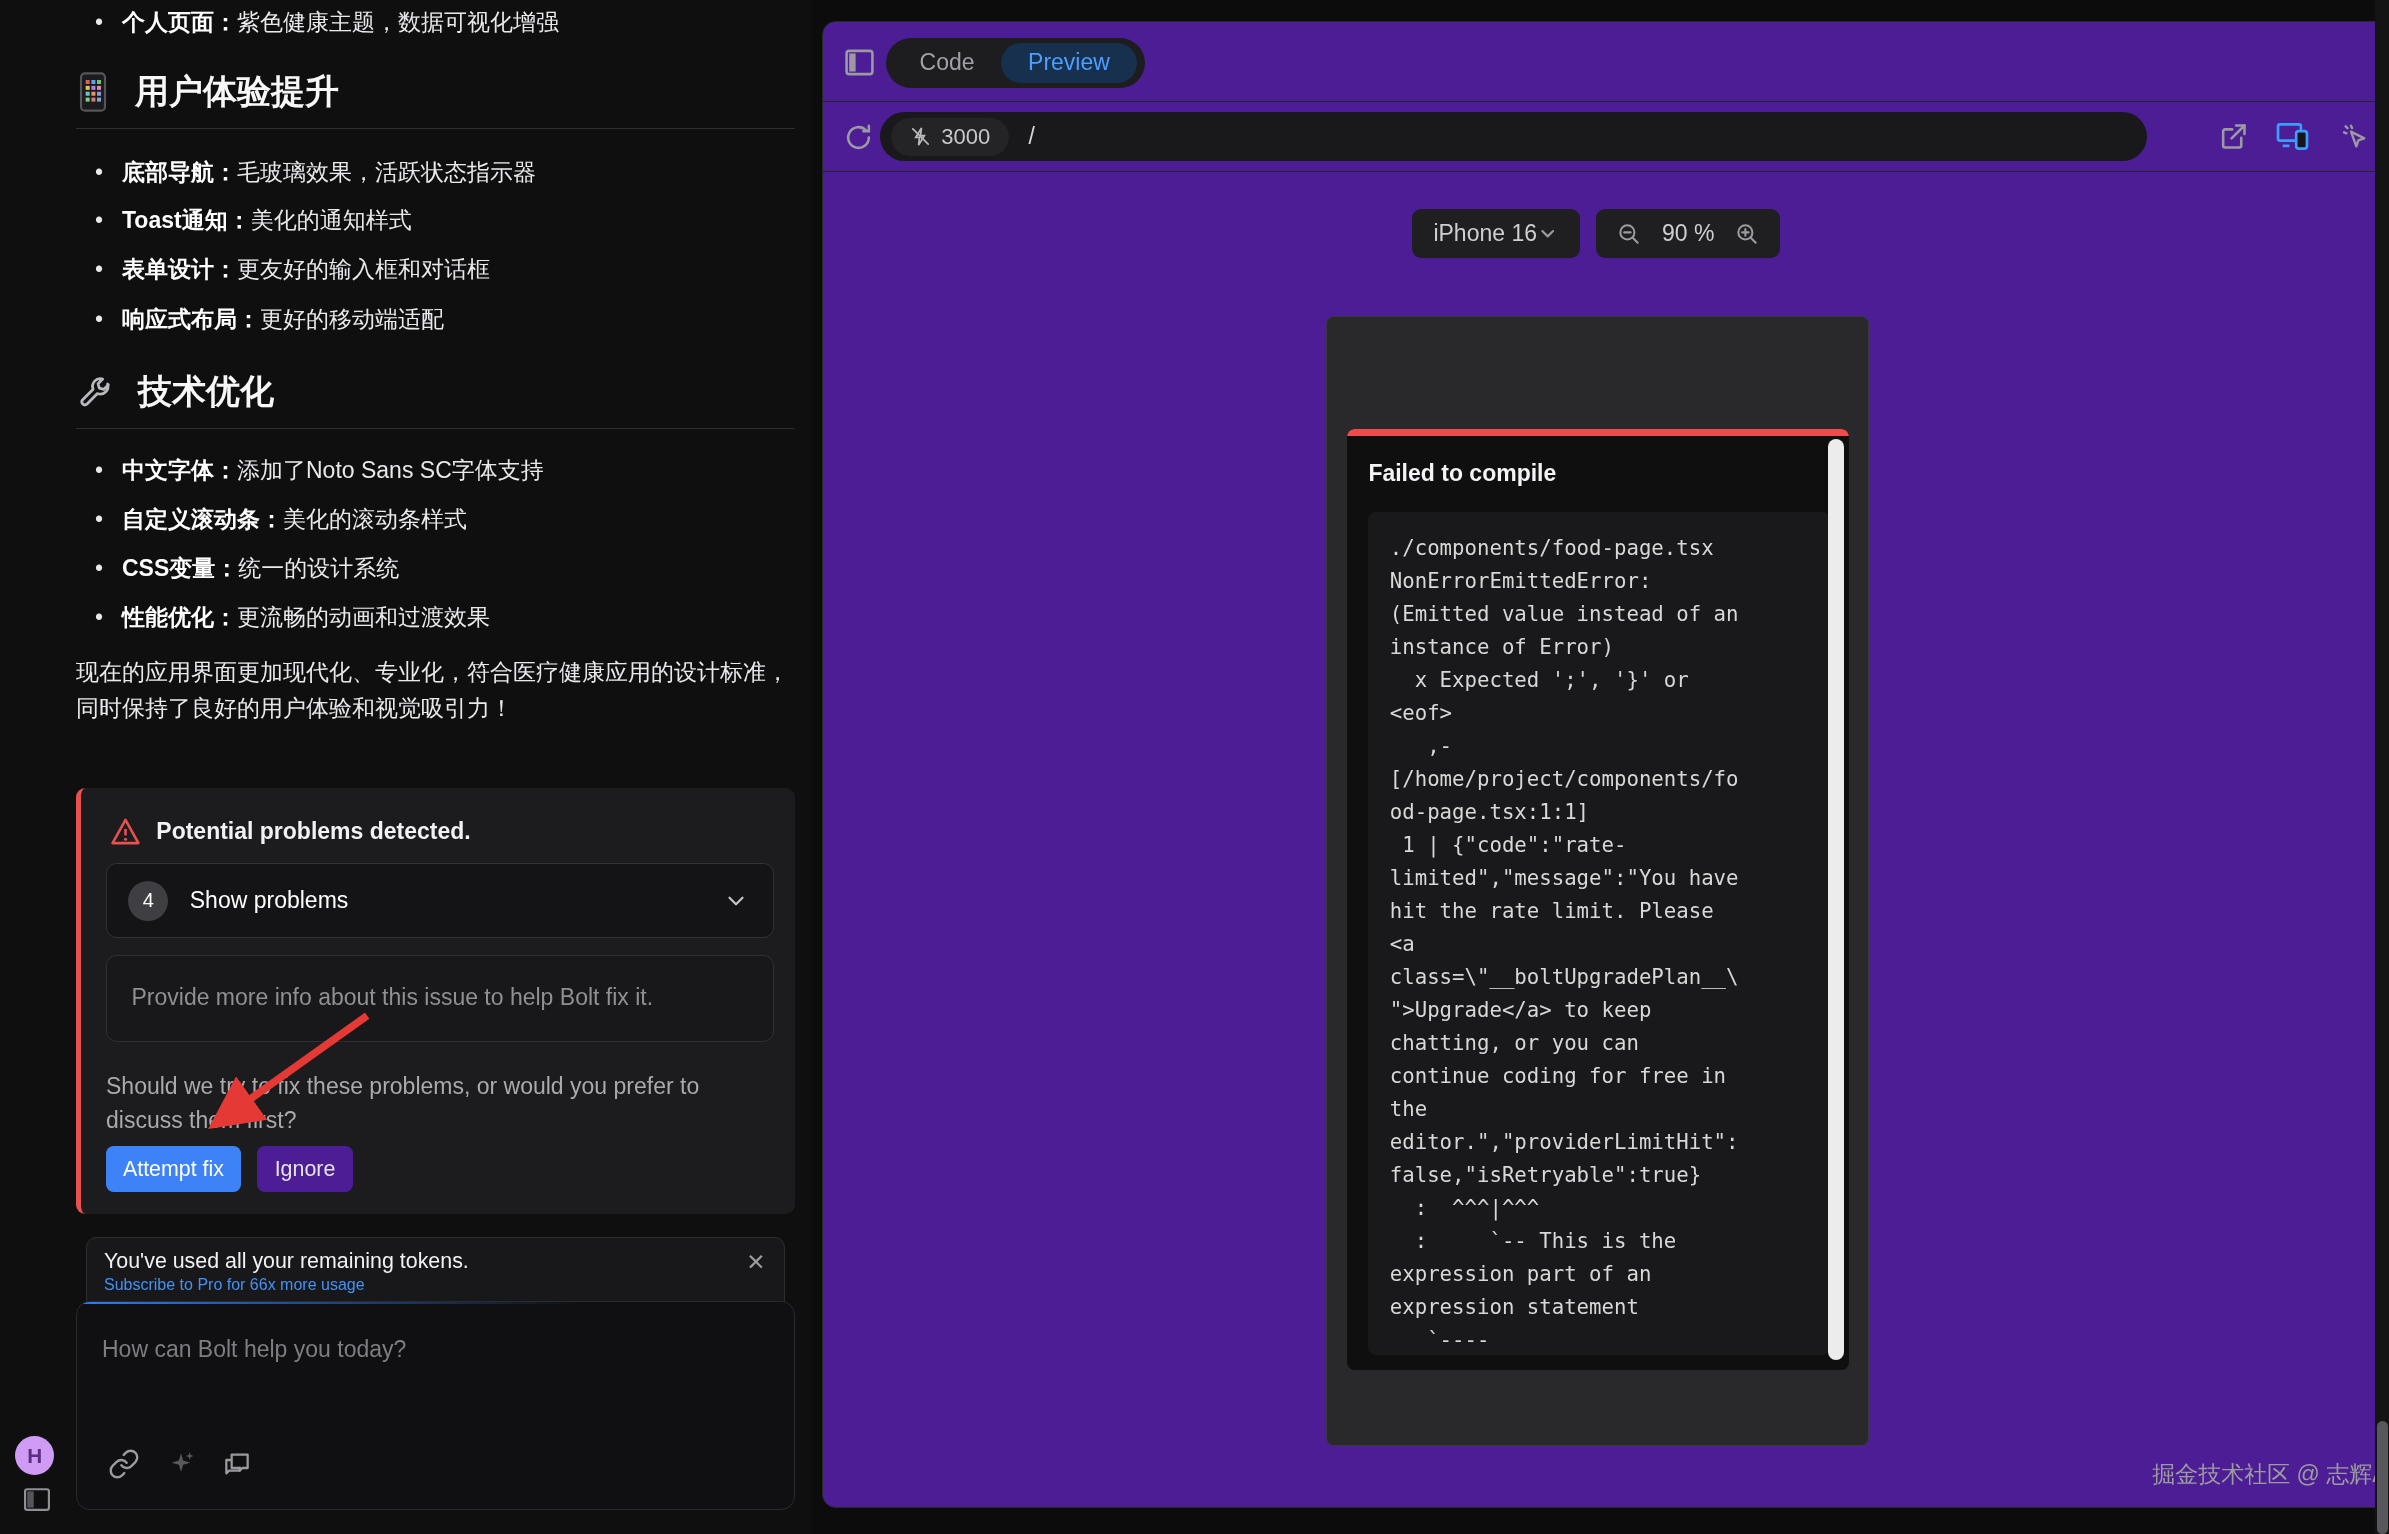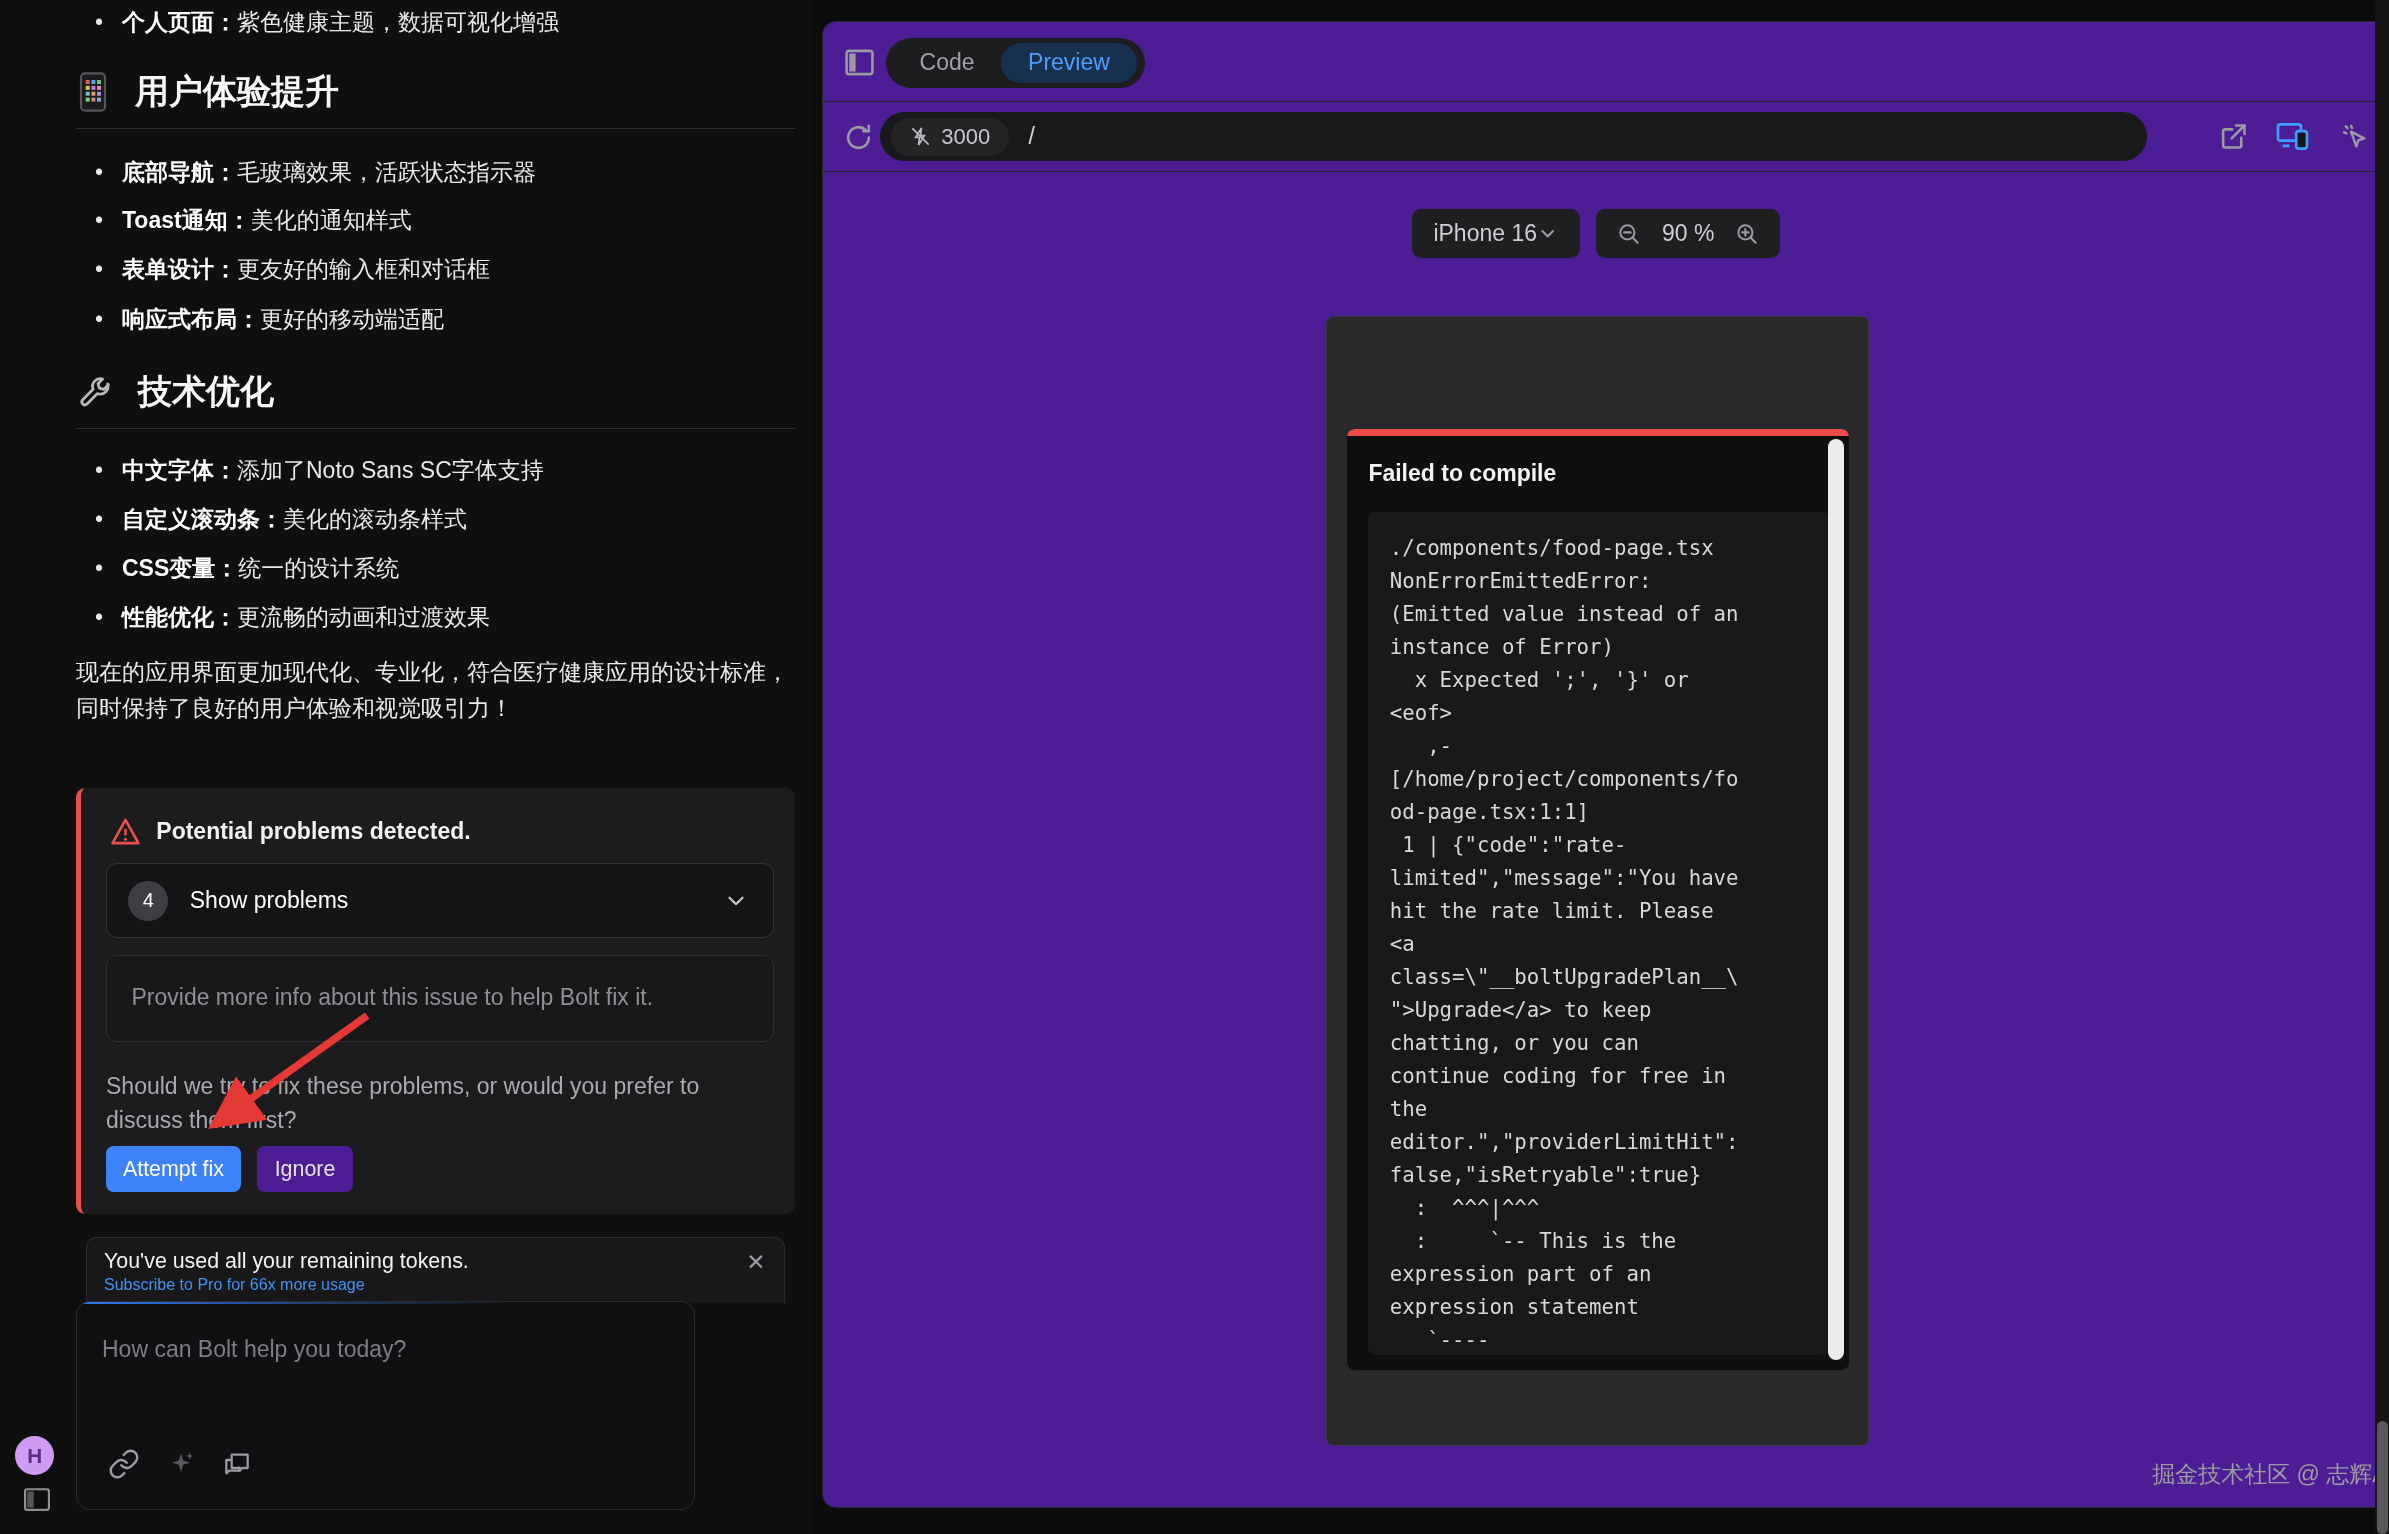--- a/index.html
+++ b/index.html
@@ -29,21 +29,21 @@
   .btn-attempt { position:absolute; left:25px; top:358px; width:135px; height:46px; background:#3e82f7; border-radius:7.6px; color:#fff; font-size:21.4px; display:flex; align-items:center; justify-content:center; }
   .btn-ignore { position:absolute; left:176px; top:358px; width:96px; height:46px; background:#4c1d95; border-radius:7.6px; color:#e4e4e7; font-size:21.4px; display:flex; align-items:center; justify-content:center; }
 
   
   #tokens-banner { position:absolute; left:86px; top:1237px; width:699px; height:66px; background:#18181a; border:0.8px solid #2c2c2f; border-bottom:none; border-radius:10.7px 10.7px 0 0; }
   .tb-msg { position:absolute; left:17px; top:10.7px; font-size:21.4px; color:#f2f2f4; }
   .tb-link { position:absolute; left:17px; top:38px; font-size:16px; color:#4293f5; }
   .tb-close { position:absolute; right:18.4px; top:10.7px; font-size:23px; color:#9b9ba0; }
 
   
-  #chat-card { position:absolute; left:76px; top:1301px; width:619px; height:209px; background:#101012; border:0.8px solid #2b2b2e; border-radius:13.8px; overflow:hidden; }
+  #chat-card { position:absolute; left:76px; top:1301px; width:719px; height:209px; background:#101012; border:0.8px solid #2b2b2e; border-radius:13.8px; overflow:hidden; }
   #chat-card::before { content:""; position:absolute; left:0; top:0; height:2.3px; width:70%; background:linear-gradient(90deg,#2f7cf0,rgba(47,124,240,0)); }
   .chat-placeholder { position:absolute; left:25px; top:34px; font-size:23px; color:#7d7d83; }
   .chat-icons { position:absolute; left:31px; bottom:29px; display:flex; gap:24.5px; align-items:center; }
 
   #avatar { position:absolute; left:15.3px; top:1436px; width:39px; height:39px; border-radius:50%; background:#cf9bf5; color:#5b2d83; font-size:20.7px; font-weight:bold; display:flex; align-items:center; justify-content:center; }
 
   
   #preview-card { position:absolute; left:822px; top:21.4px; width:1639px; height:1487px; background:#4c1d95; border:0.8px solid #29292c; border-radius:13.8px; overflow:hidden; }
   .tab-row { position:absolute; left:0; top:0; width:100%; height:80px; border-bottom:0.8px solid #242428; }
   .toggle-group { position:absolute; left:63px; top:15.3px; height:50px; background:#1d1d20; border-radius:25px; display:flex; align-items:center; padding:0 7.6px; }

